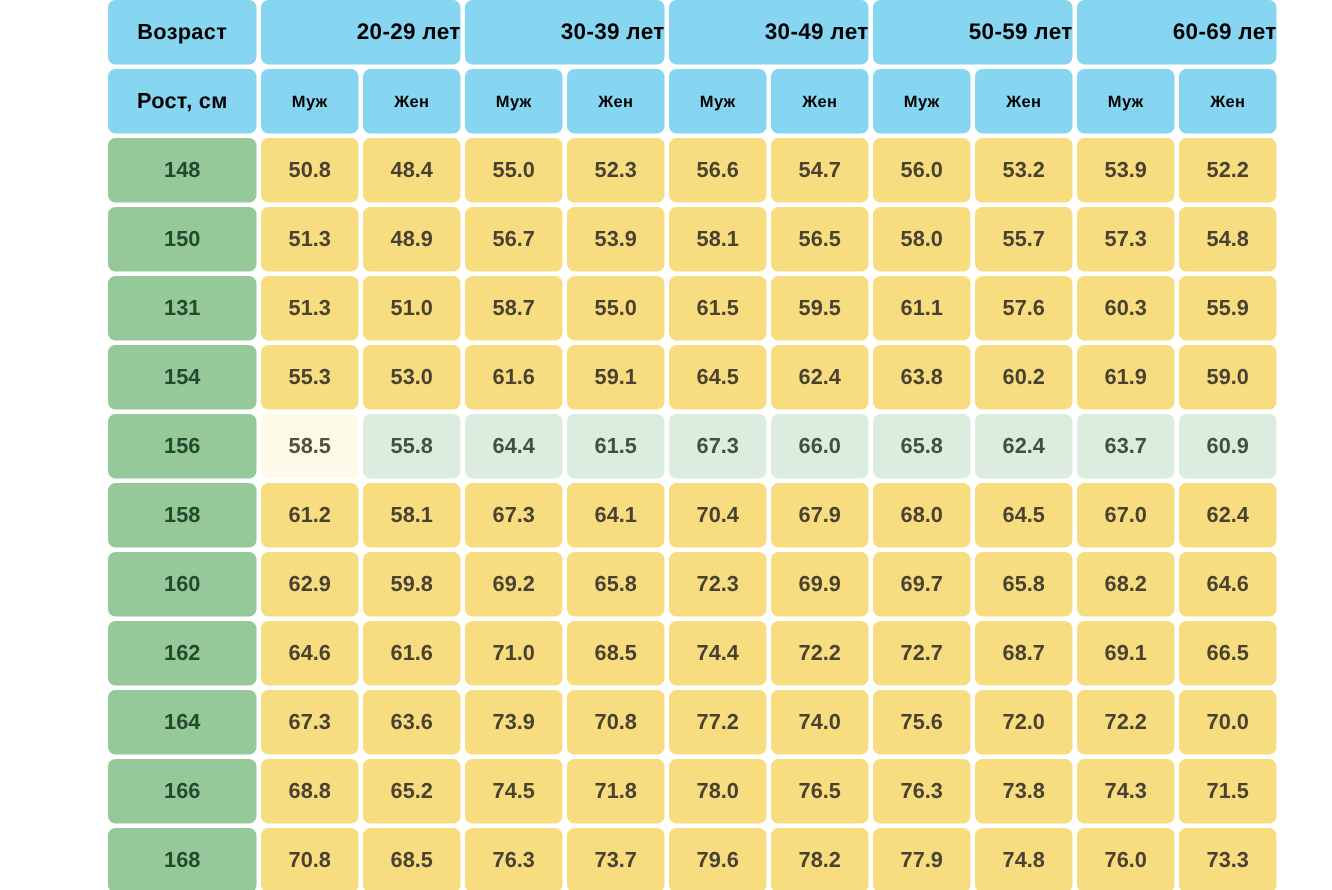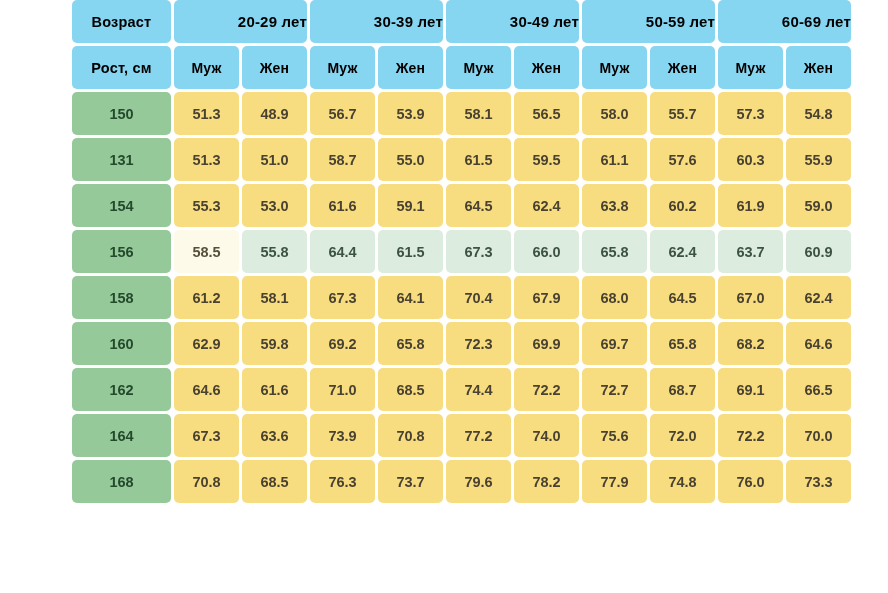--- a/index.html
+++ b/index.html
@@ -43,21 +43,21 @@
 
   
   .hdr-cell {
     background: #86d6f2;
     color: #000000;
     height: 43px;
     font-size: 14.5px;
     letter-spacing: 0.2px;
   }
   .hdr-cell.age-group { font-size: 15px; text-align: right; }
-  .hdr-cell.sex { font-size: 14px; }
+  .hdr-cell.sex { font-size: 11px; }
 
   
   .height-cell {
     background: #96c99a;
     color: #244a2c;
     height: 43px;
     font-size: 14.5px;
   }
   .val-cell {
     background: #f7dd80;
@@ -120,20 +120,33 @@
         <th class="hdr-cell sex">Муж</th>
         <th class="hdr-cell sex">Жен</th>
         <th class="hdr-cell sex">Муж</th>
         <th class="hdr-cell sex">Жен</th>
         <th class="hdr-cell sex">Муж</th>
         <th class="hdr-cell sex">Жен</th>
       </tr>
     </thead>
     <tbody id="table-body">
         <tr>
+          <td class="height-cell">148</td>
+          <td class="val-cell first-val">50.8</td>
+          <td class="val-cell">48.4</td>
+          <td class="val-cell">55.0</td>
+          <td class="val-cell">52.3</td>
+          <td class="val-cell">56.6</td>
+          <td class="val-cell">54.7</td>
+          <td class="val-cell">56.0</td>
+          <td class="val-cell">53.2</td>
+          <td class="val-cell">53.9</td>
+          <td class="val-cell">52.2</td>
+        </tr>
+        <tr>
           <td class="height-cell">150</td>
           <td class="val-cell first-val">51.3</td>
           <td class="val-cell">48.9</td>
           <td class="val-cell">56.7</td>
           <td class="val-cell">53.9</td>
           <td class="val-cell">58.1</td>
           <td class="val-cell">56.5</td>
           <td class="val-cell">58.0</td>
           <td class="val-cell">55.7</td>
           <td class="val-cell">57.3</td>
@@ -224,20 +237,33 @@
           <td class="val-cell">73.9</td>
           <td class="val-cell">70.8</td>
           <td class="val-cell">77.2</td>
           <td class="val-cell">74.0</td>
           <td class="val-cell">75.6</td>
           <td class="val-cell">72.0</td>
           <td class="val-cell">72.2</td>
           <td class="val-cell">70.0</td>
         </tr>
         <tr>
+          <td class="height-cell">166</td>
+          <td class="val-cell first-val">68.8</td>
+          <td class="val-cell">65.2</td>
+          <td class="val-cell">74.5</td>
+          <td class="val-cell">71.8</td>
+          <td class="val-cell">78.0</td>
+          <td class="val-cell">76.5</td>
+          <td class="val-cell">76.3</td>
+          <td class="val-cell">73.8</td>
+          <td class="val-cell">74.3</td>
+          <td class="val-cell">71.5</td>
+        </tr>
+        <tr>
           <td class="height-cell">168</td>
           <td class="val-cell first-val">70.8</td>
           <td class="val-cell">68.5</td>
           <td class="val-cell">76.3</td>
           <td class="val-cell">73.7</td>
           <td class="val-cell">79.6</td>
           <td class="val-cell">78.2</td>
           <td class="val-cell">77.9</td>
           <td class="val-cell">74.8</td>
           <td class="val-cell">76.0</td>

